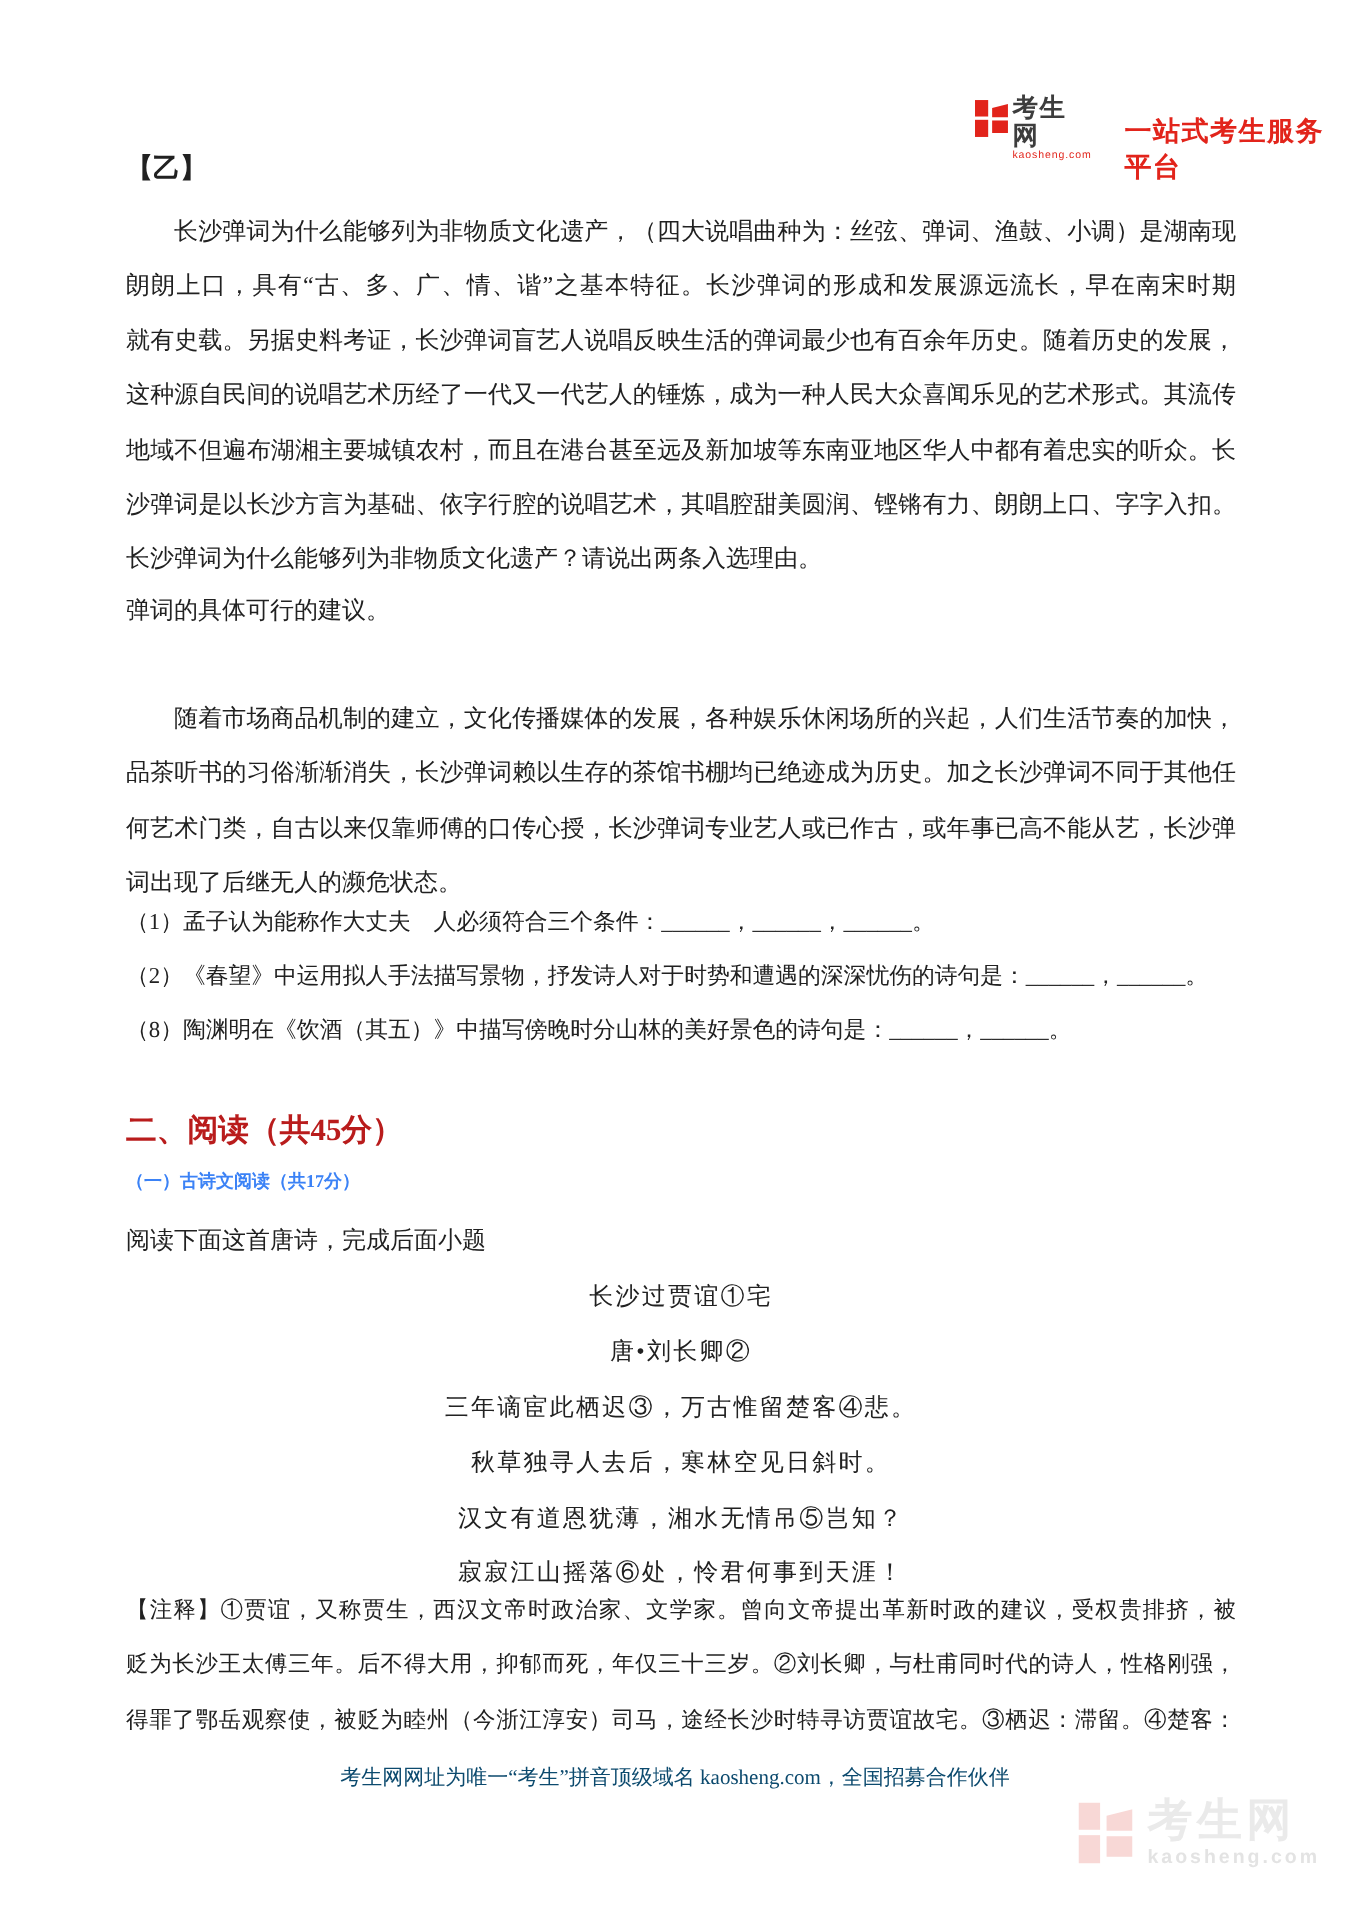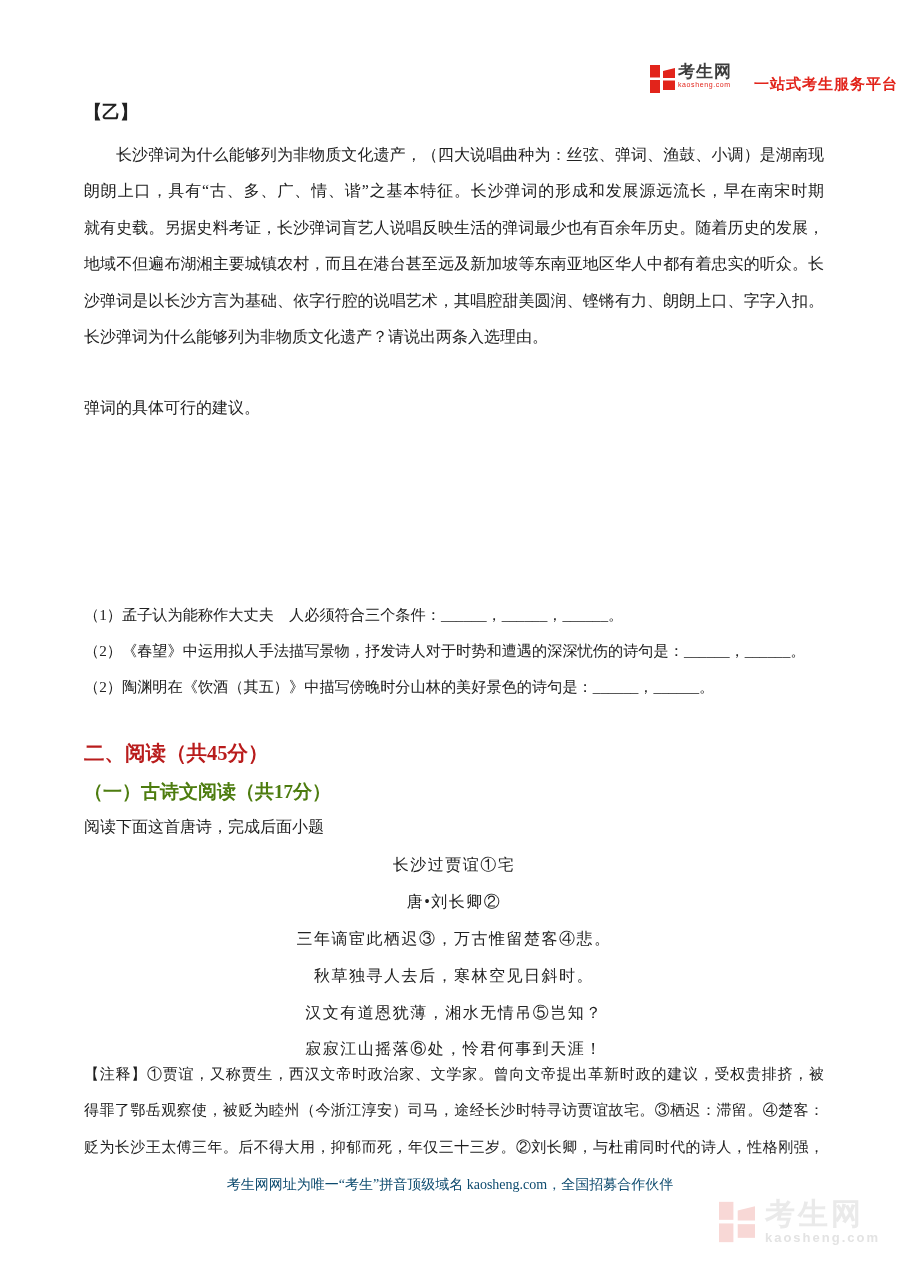--- a/index.html
+++ b/index.html
@@ -9,38 +9,38 @@
     overflow:hidden;
   }
 
   
   .logo-header { position:absolute; left:650px; top:62px; display:flex; align-items:flex-start; }
   .logo-icon { display:inline-block; width:25px; height:28px; color:#e2241b; margin-top:3px; }
   .logo-icon svg { display:block; width:100%; height:100%; }
   .logo-textcol { display:flex; flex-direction:column; margin-left:3px; }
   .brand-name { font-family:"Liberation Sans","DejaVu Sans",sans-serif; font-weight:700; font-size:17px; line-height:19px; color:#3d3d3d; letter-spacing:1px; }
   .brand-domain { font-family:"Liberation Sans","DejaVu Sans",sans-serif; font-size:7px; line-height:8px; color:#e2241b; letter-spacing:0.6px; }
-  .brand-tagline { font-family:"Liberation Sans","DejaVu Sans",sans-serif; font-weight:700; font-size:15px; color:#e2241b; margin-left:22px; margin-top:13px; letter-spacing:1px; }
+  .brand-tagline { font-family:"Liberation Sans","DejaVu Sans",sans-serif; font-weight:700; font-size:18px; color:#e2241b; margin-left:22px; margin-top:13px; letter-spacing:1px; }
 
   
   .block { position:absolute; left:84px; width:740px; }
   .line { height:36.4px; line-height:36.4px; font-size:16px; overflow:hidden; white-space:pre-wrap; }
   .full { text-align:justify; text-align-last:justify; }
   .indent { text-indent:2em; }
 
   #label-yi { top:100px; font-size:18px; font-weight:700; }
   #passage  { top:137px; }
   #q3       { top:390px; }
   #material { top:462px; }
   #q8       { top:597px; }
   #q8 .line { font-size:15.2px; height:36.1px; line-height:36.1px; }
   #q8 .q8-title { font-size:16px; }
 
   #heading    { top:739px; font-size:20.5px; font-weight:700; color:#b91c1c; }
-  #subheading { top:779px; font-size:19px;  font-weight:700; color:#4d7c0f; }
+  #subheading { top:779px; font-size:12px;  font-weight:700; color:#3b82f6; }
   #instruction{ top:817px; font-size:16px; }
 
   #poem { top:847px; text-align:center; }
   #poem .line { font-size:16px; letter-spacing:1.5px; height:36.9px; line-height:36.9px; text-align:center; }
 
   #notes { top:1056px; }
   #notes .line { font-size:15px; height:36.4px; line-height:36.4px; }
 
   
   .footer { position:absolute; left:0; top:1176px; width:100%; text-align:center; font-size:14px; color:#0c4a6e; }
@@ -73,53 +73,60 @@
     </span>
     <span class="brand-tagline">一站式考生服务平台</span>
   </div>
 
   <div class="block" id="label-yi">【乙】</div>
 
   <div class="block" id="passage">
     <div class="line full indent">长沙弹词为什么能够列为非物质文化遗产，（四大说唱曲种为：丝弦、弹词、渔鼓、小调）是湖南现存</div>
     <div class="line full">朗朗上口，具有“古、多、广、情、谐”之基本特征。长沙弹词的形成和发展源远流长，早在南宋时期</div>
     <div class="line full">就有史载。另据史料考证，长沙弹词盲艺人说唱反映生活的弹词最少也有百余年历史。随着历史的发展，</div>
+    <div class="line full">这种源自民间的说唱艺术历经了一代又一代艺人的锤炼，成为一种人民大众喜闻乐见的艺术形式。其流传</div>
     <div class="line full">地域不但遍布湖湘主要城镇农村，而且在港台甚至远及新加坡等东南亚地区华人中都有着忠实的听众。长</div>
     <div class="line full">沙弹词是以长沙方言为基础、依字行腔的说唱艺术，其唱腔甜美圆润、铿锵有力、朗朗上口、字字入扣。</div>
     <div class="line">长沙弹词为什么能够列为非物质文化遗产？请说出两条入选理由。</div>
   </div>
 
   <div class="block" id="q3">
     <div class="line">弹词的具体可行的建议。</div>
   </div>
 
+  <div class="block" id="material">
+    <div class="line full indent">随着市场商品机制的建立，文化传播媒体的发展，各种娱乐休闲场所的兴起，人们生活节奏的加快，</div>
+    <div class="line full">品茶听书的习俗渐渐消失，长沙弹词赖以生存的茶馆书棚均已绝迹成为历史。加之长沙弹词不同于其他任</div>
+    <div class="line full">何艺术门类，自古以来仅靠师傅的口传心授，长沙弹词专业艺人或已作古，或年事已高不能从艺，长沙弹</div>
+    <div class="line">词出现了后继无人的濒危状态。</div>
+  </div>
 
   <div class="block" id="q8">
     <div class="line">（1）孟子认为能称作大丈夫　人必须符合三个条件：______，______，______。</div>
     <div class="line">（2）《春望》中运用拟人手法描写景物，抒发诗人对于时势和遭遇的深深忧伤的诗句是：______，______。</div>
-    <div class="line">（2）陶渊明在《饮酒（其五）》中描写傍晚时分山林的美好景色的诗句是：______，______。</div>
+    <div class="line">（8）陶渊明在《饮酒（其五）》中描写傍晚时分山林的美好景色的诗句是：______，______。</div>
   </div>
 
   <div class="block" id="heading">二、阅读（共45分）</div>
   <div class="block" id="subheading">（一）古诗文阅读（共17分）</div>
   <div class="block" id="instruction">阅读下面这首唐诗，完成后面小题</div>
 
   <div class="block" id="poem">
     <div class="line">长沙过贾谊①宅</div>
     <div class="line">唐•刘长卿②</div>
     <div class="line">三年谪宦此栖迟③，万古惟留楚客④悲。</div>
     <div class="line">秋草独寻人去后，寒林空见日斜时。</div>
     <div class="line">汉文有道恩犹薄，湘水无情吊⑤岂知？</div>
     <div class="line">寂寂江山摇落⑥处，怜君何事到天涯！</div>
   </div>
 
   <div class="block" id="notes">
     <div class="line full">【注释】①贾谊，又称贾生，西汉文帝时政治家、文学家。曾向文帝提出革新时政的建议，受权贵排挤，被</div>
+    <div class="line full">贬为长沙王太傅三年。后不得大用，抑郁而死，年仅三十三岁。②刘长卿，与杜甫同时代的诗人，性格刚强，</div>
     <div class="line full">得罪了鄂岳观察使，被贬为睦州（今浙江淳安）司马，途经长沙时特寻访贾谊故宅。③栖迟：滞留。④楚客：</div>
-    <div class="line full">贬为长沙王太傅三年。后不得大用，抑郁而死，年仅三十三岁。②刘长卿，与杜甫同时代的诗人，性格刚强，</div>
   </div>
 
   <div class="footer">考生网网址为唯一“考生”拼音顶级域名 kaosheng.com，全国招募合作伙伴</div>
 
   <div class="watermark">
     <span class="wm-icon">
       <svg viewBox="0 0 25 28" xmlns="http://www.w3.org/2000/svg">
         <rect x="0" y="0" width="10" height="12.5" fill="currentColor"></rect>
         <rect x="0" y="15" width="10" height="13" fill="currentColor"></rect>
         <polygon points="13,6 25,3 25,13 13,13" fill="currentColor"></polygon>

